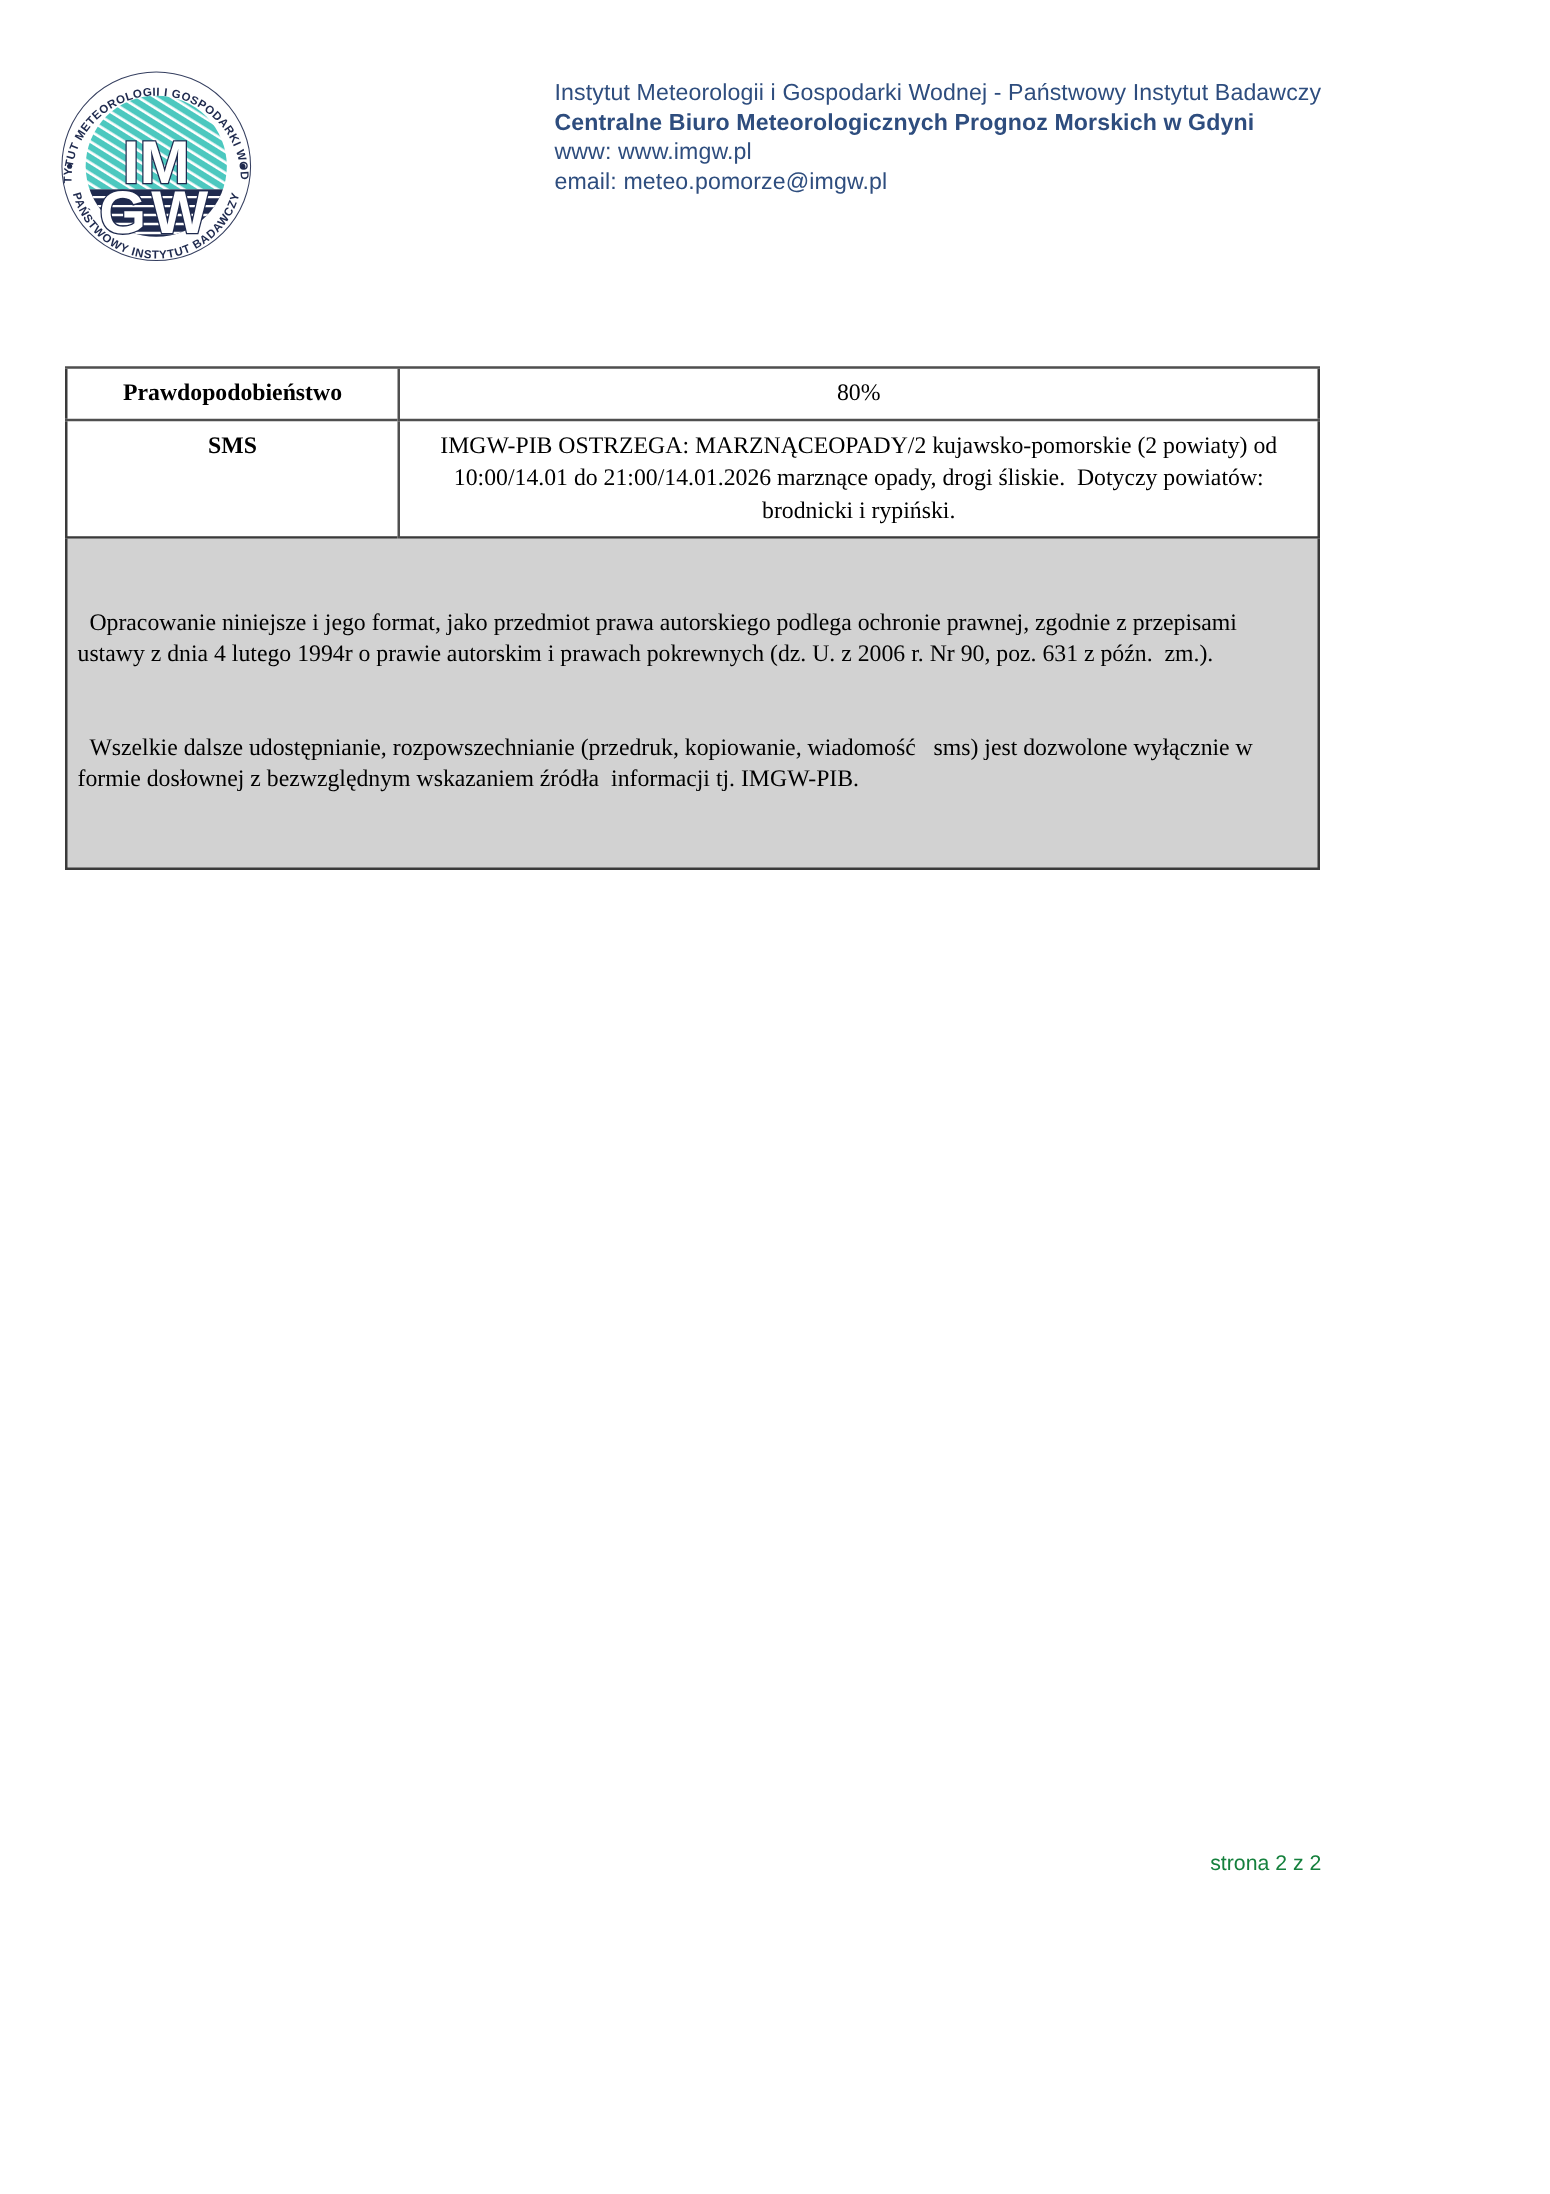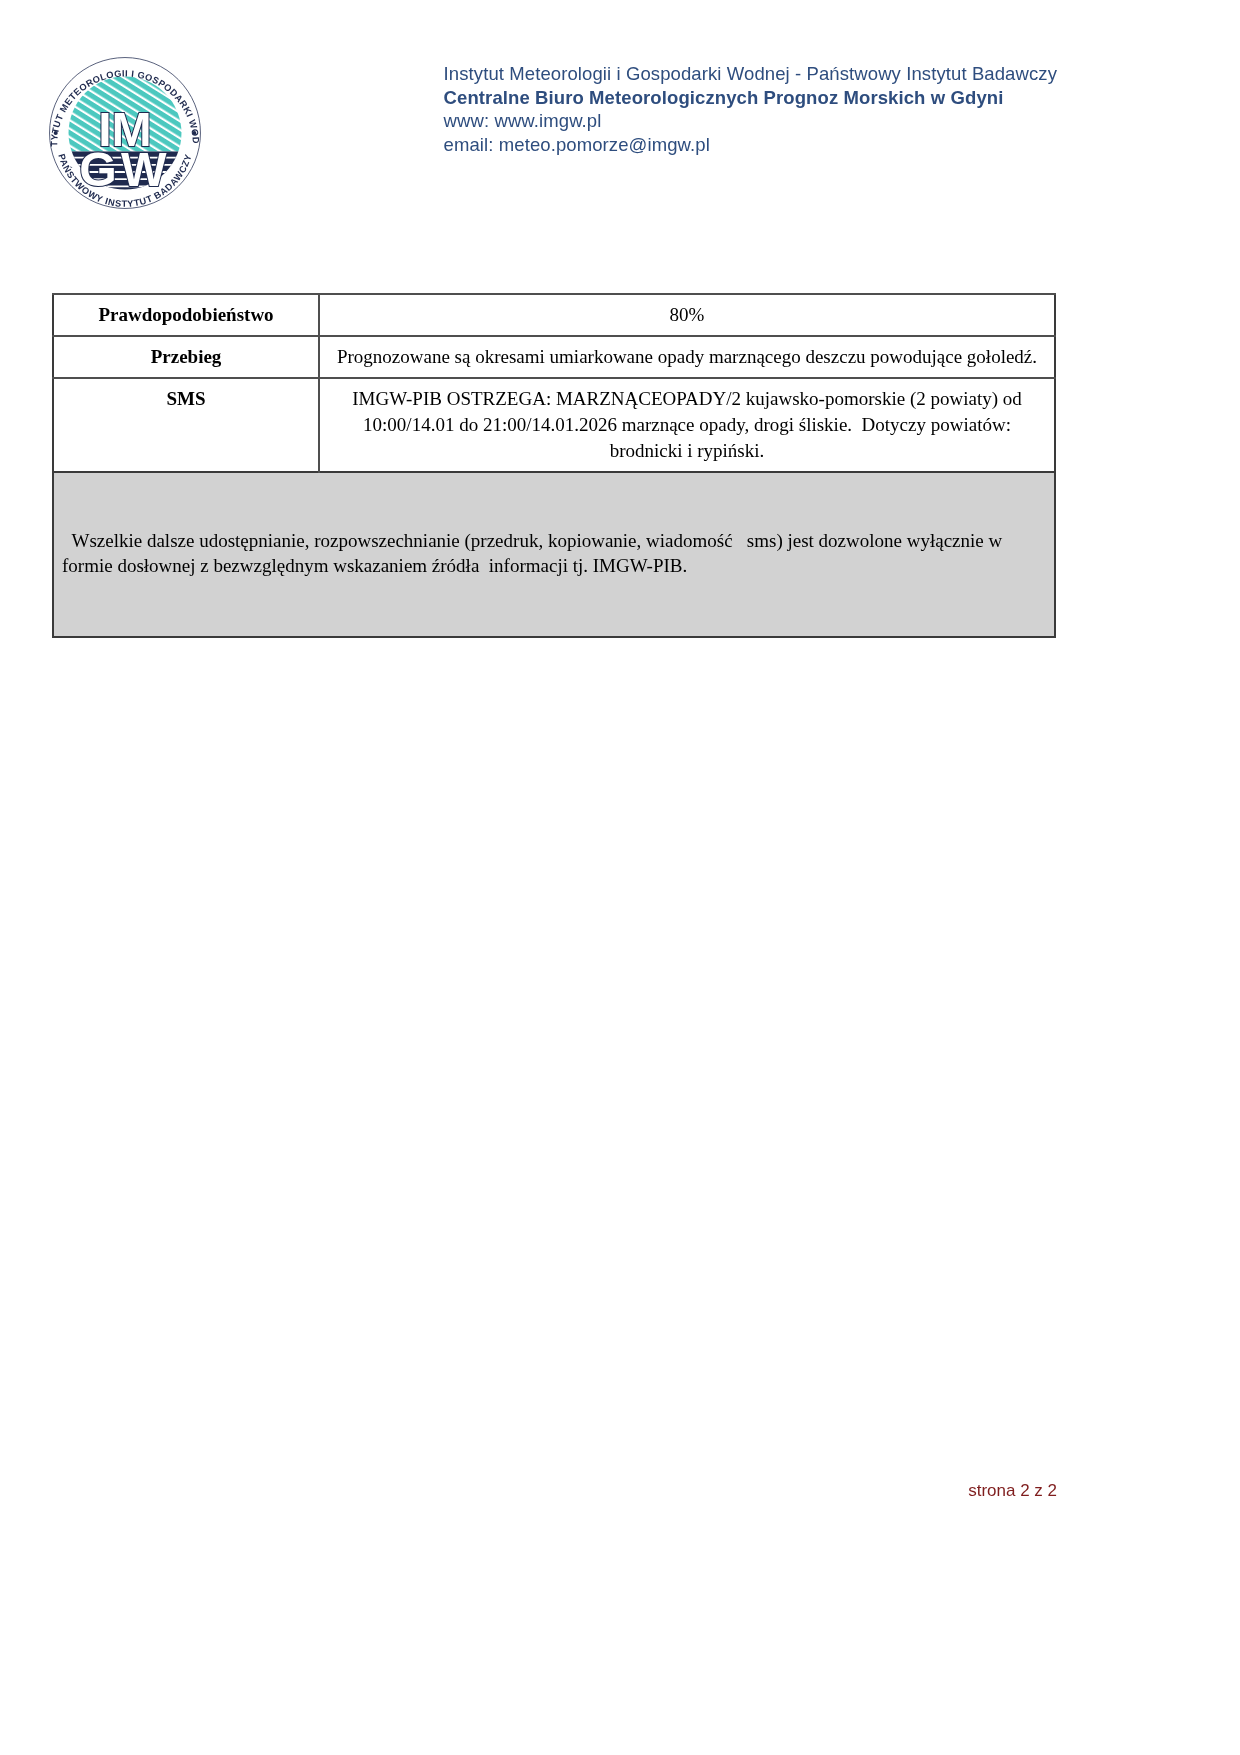--- a/index.html
+++ b/index.html
@@ -68,21 +68,21 @@
     font-size: 19px;
     line-height: 25px;
     white-space: pre-wrap;
   }
 
   
   .page-num {
     position: absolute; top: 1481px; right: 183px;
     font-family: "Liberation Sans", sans-serif;
     font-size: 17px;
-    color: #7f1d1d;
+    color: #15803d;
   }
 </style>
 </head>
 <body>
 
 <div class="page">
 
   <div class="logo-wrap">
     <svg viewBox="0 0 150 150" width="154" height="154">
       <defs>
@@ -135,30 +135,27 @@
   </div>
 
   <div class="content">
     <table class="warn">
       <tbody>
         <tr>
           <td class="label-cell">Prawdopodobieństwo</td>
           <td class="value-cell">80%</td>
         </tr>
         <tr>
-          <td class="label-cell">Przebieg</td>
-          <td class="value-cell">Prognozowane są okresami umiarkowane opady marznącego deszczu powodujące gołoledź.</td>
-        </tr>
-        <tr>
           <td class="label-cell">SMS</td>
           <td class="value-cell">IMGW-PIB OSTRZEGA: MARZNĄCEOPADY/2 kujawsko-pomorskie (2 powiaty) od 10:00/14.01 do 21:00/14.01.2026 marznące opady, drogi śliskie.  Dotyczy powiatów: brodnicki i rypiński.</td>
         </tr>
       </tbody>
     </table>
 
     <div class="disclaimer">
+      <div>  Opracowanie niniejsze i jego format, jako przedmiot prawa autorskiego podlega ochronie prawnej, zgodnie z przepisami ustawy z dnia 4 lutego 1994r o prawie autorskim i prawach pokrewnych (dz. U. z 2006 r. Nr 90, poz. 631 z późn.  zm.).</div>
       <div>  Wszelkie dalsze udostępnianie, rozpowszechnianie (przedruk, kopiowanie, wiadomość   sms) jest dozwolone wyłącznie w formie dosłownej z bezwzględnym wskazaniem źródła  informacji tj. IMGW-PIB.</div>
     </div>
   </div>
 
   <div class="page-num">strona 2 z 2</div>
 
 </div>
 
 </body></html>

